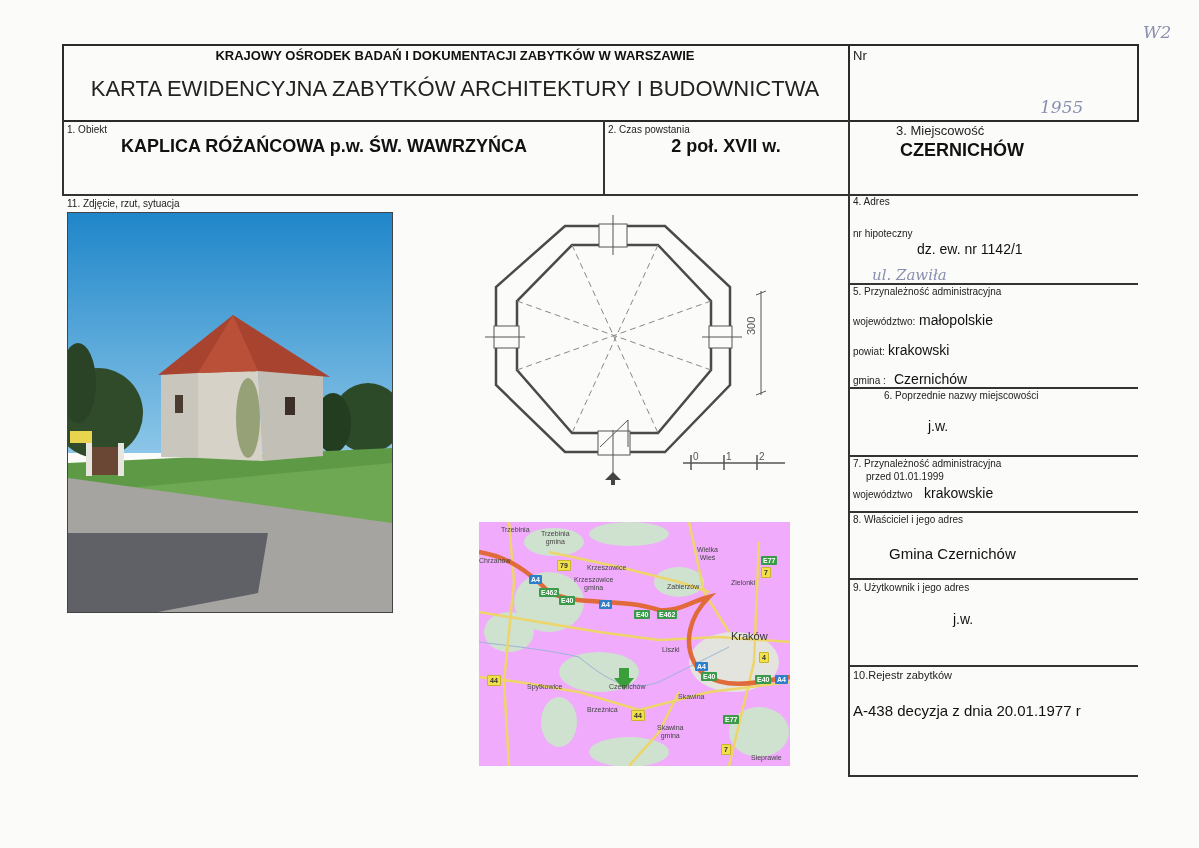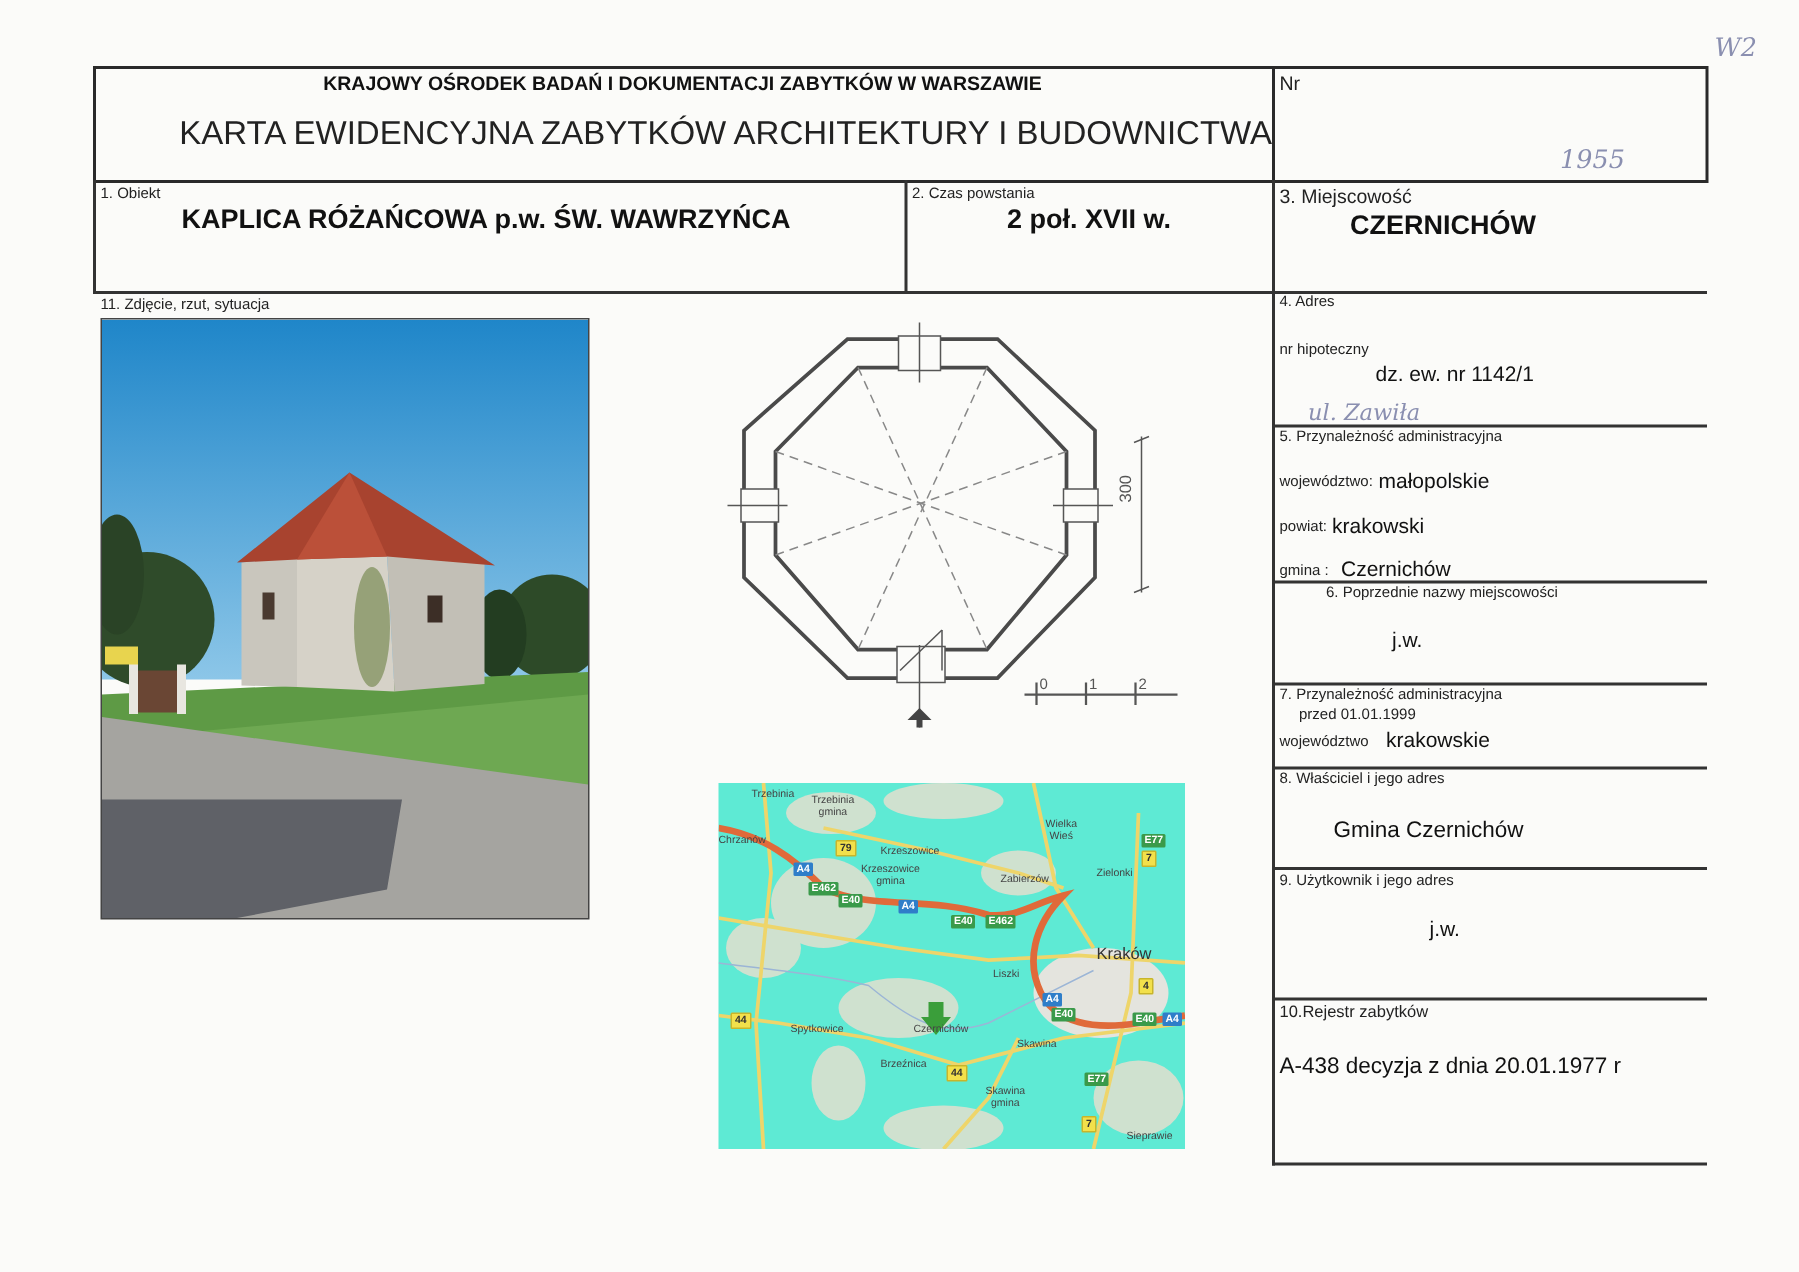--- a/index.html
+++ b/index.html
@@ -12,52 +12,52 @@
   .abs { position: absolute; }
   .box { position: absolute; border: 2px solid #2a2a2a; box-sizing: border-box; }
   .hline { position: absolute; height: 2px; background: #333; }
   .vline { position: absolute; width: 2px; background: #333; }
   .label { position: absolute; font-size: 11px; color: #222; white-space: nowrap; }
   .small { font-size: 10px; }
   .val { position: absolute; white-space: nowrap; color: #111; }
   .bold { font-weight: bold; }
   .hand { font-family: "DejaVu Serif", serif; font-style: italic; color: #8a8fb0; position: absolute; white-space: nowrap; }
   .photo { position: absolute; left: 67px; top: 212px; width: 324px; height: 399px; overflow: hidden; border: 1px solid #444; }
-  .map { position: absolute; left: 479px; top: 522px; width: 311px; height: 244px; overflow: hidden; background: #5eead4; }
+  .map { position: absolute; left: 479px; top: 522px; width: 311px; height: 244px; overflow: hidden; background: #f0abfc; }
   .shield { position: absolute; font-size: 7px; font-weight: bold; padding: 0 2px; line-height: 9px; border-radius: 1px; }
   .shield.a { background: #2f7ec9; color: #fff; }
   .shield.e { background: #3a9a4a; color: #fff; }
   .shield.n { background: #f2e04b; color: #333; border: 1px solid #c8b52a; }
   .mlabel { position: absolute; font-size: 7px; color: #444; white-space: nowrap; line-height: 8px; text-align: center; }
 </style>
 </head>
 <body>
 
 <div class="hand" style="left:1143px; top:22px; font-size:17px;">W2</div>
 
 <div class="box" style="left:62px; top:44px; width:788px; height:78px;"></div>
 <div class="val bold" style="left:62px; width:786px; text-align:center; top:48px; font-size:13px;">KRAJOWY OŚRODEK BADAŃ I DOKUMENTACJI ZABYTKÓW W WARSZAWIE</div>
-<div class="val" style="left:62px; width:786px; text-align:right; top:76px; font-size:22px; color:#222;">KARTA EWIDENCYJNA ZABYTKÓW ARCHITEKTURY I BUDOWNICTWA</div>
+<div class="val" style="left:62px; width:786px; text-align:center; top:76px; font-size:22px; color:#222;">KARTA EWIDENCYJNA ZABYTKÓW ARCHITEKTURY I BUDOWNICTWA</div>
 
 <div class="box" style="left:848px; top:44px; width:291px; height:78px;"></div>
 <div class="label" style="left:853px; top:48px; font-size:13px;">Nr</div>
 <div class="hand" style="left:1040px; top:97px; font-size:17px;">1955</div>
 
 <div class="vline" style="left:62px; top:120px; height:76px;"></div>
 <div class="vline" style="left:603px; top:120px; height:76px;"></div>
 <div class="vline" style="left:848px; top:120px; height:657px;"></div>
 <div class="hline" style="left:62px; top:194px; width:1076px;"></div>
 
 <div class="label small" style="left:67px; top:124px;">1. Obiekt</div>
 <div class="val bold" style="left:121px; top:136px; font-size:18px;">KAPLICA RÓŻAŃCOWA p.w. ŚW. WAWRZYŃCA</div>
 
 <div class="label small" style="left:608px; top:124px;">2. Czas powstania</div>
 <div class="val bold" style="left:603px; width:246px; text-align:center; top:136px; font-size:18px;">2 poł. XVII w.</div>
 
-<div class="label" style="left:853px; top:123px; font-size:13px;text-align:right;">3. Miejscowość</div>
+<div class="label" style="left:896px; top:123px; font-size:13px;text-align:right;">3. Miejscowość</div>
 <div class="val bold" style="left:900px; top:140px; font-size:18px;">CZERNICHÓW</div>
 
 <div class="label small" style="left:853px; top:196px;">4. Adres</div>
 <div class="label small" style="left:853px; top:228px;">nr hipoteczny</div>
 <div class="val" style="left:917px; top:241px; font-size:14px;">dz. ew. nr  1142/1</div>
 <div class="hand" style="left:872px; top:266px; font-size:15px;">ul. Zawiła</div>
 
 <div class="hline" style="left:848px; top:283px; width:290px;"></div>
 <div class="label small" style="left:853px; top:286px;">5. Przynależność administracyjna</div>
 <div class="label small" style="left:853px; top:316px;text-align:right;">województwo:</div>

